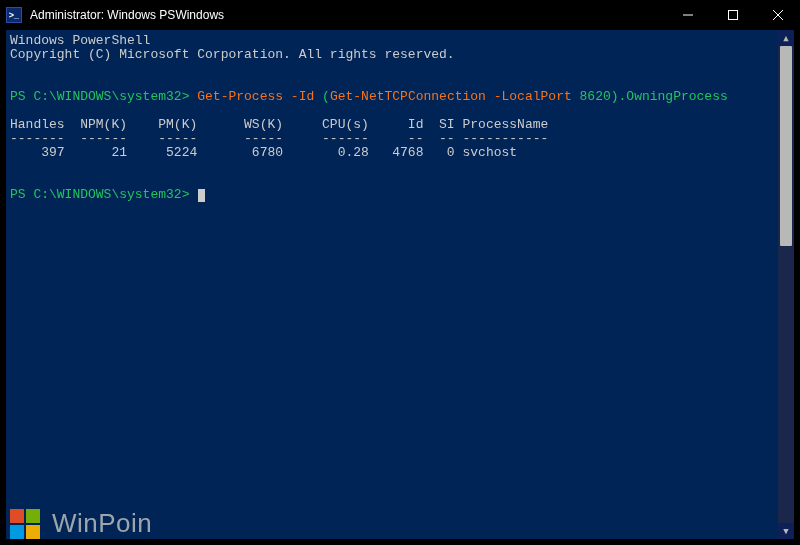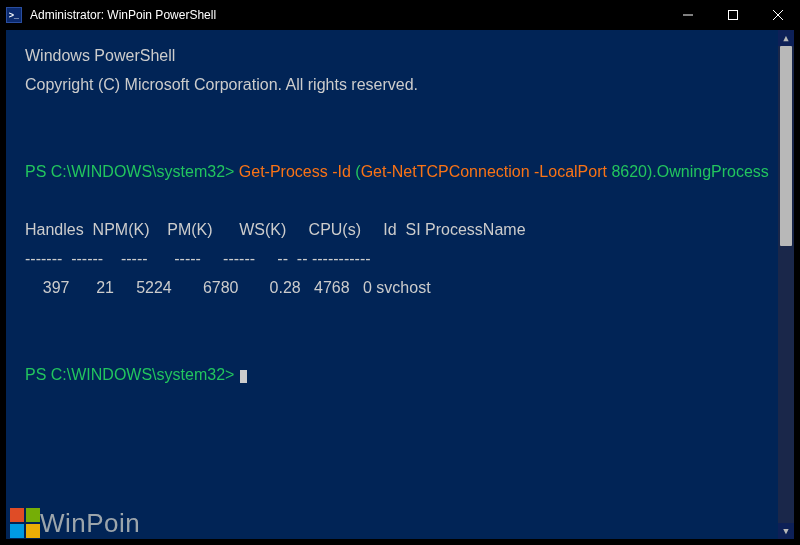--- a/index.html
+++ b/index.html
@@ -89,44 +89,44 @@
     height: 16px;
     display: flex;
     align-items: center;
     justify-content: center;
     color: #b8b8b8;
     font-size: 9px;
   }
   .scroll-arrow.up { top: 0; }
   .scroll-arrow.down { bottom: 0; }
   pre.line {
-    font-family: Liberation Sans, sans-serif;
-    font-size: 16px;
+    font-family: Liberation Mono, monospace;
+    font-size: 13px;
     line-height: 14px;
     color: #cccccc;
     white-space: pre;
-    margin: 15px;
+    margin: 0;
   }
   .c-white { color: #22c55e; }
   .c-yellow { color: #f97316; }
   .c-gray { color: #f97316; }
   .cursor {
     display: inline-block;
     width: 7px; height: 13px;
     background: #cccccc;
     vertical-align: text-bottom;
     margin-left: 1px;
   }
   .watermark {
     position: absolute;
     left: 10px;
     bottom: 6px;
     display: flex;
-    align-items: flex-start;
-    gap: 0;
+    align-items: flex-end;
+    gap: 12px;
     opacity: 0.92;
   }
   .wm-squares {
     display: grid;
     grid-template-columns: 14px 14px;
     grid-template-rows: 14px 14px;
     gap: 2px;
   }
   .sq { width: 14px; height: 14px; }
   .sq1 { background: #f25022; }
@@ -143,21 +143,21 @@
 </style>
 </head>
 <body>
 
 <div class="window">
 
   <div class="titlebar">
     <div class="icon-wrap">
       <div class="ps-icon">&gt;_</div>
     </div>
-    <div class="title">Administrator: WinPoin PowerShell</div>
+    <div class="title">Administrator: Windows PSWindows</div>
     <div class="win-controls">
       <div class="win-btn">
         <svg width="10" height="10" viewBox="0 0 10 10">
             <line x1="0" y1="5" x2="10" y2="5" stroke-width="1"></line>
           </svg>
       </div>
       <div class="win-btn">
         <svg width="10" height="10" viewBox="0 0 10 10">
             <rect x="0.5" y="0.5" width="9" height="9" fill="none" stroke-width="1"></rect>
           </svg>

